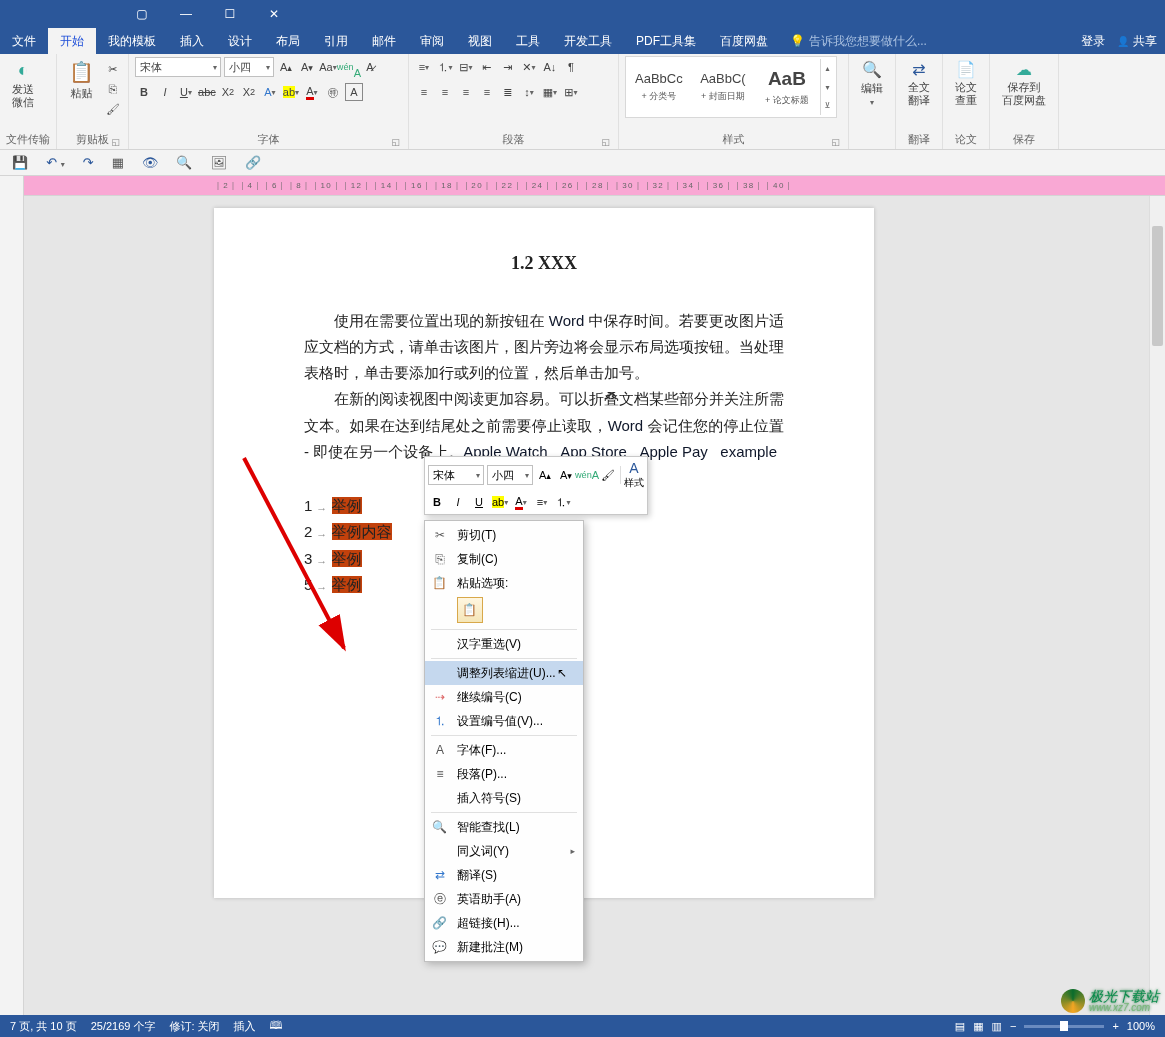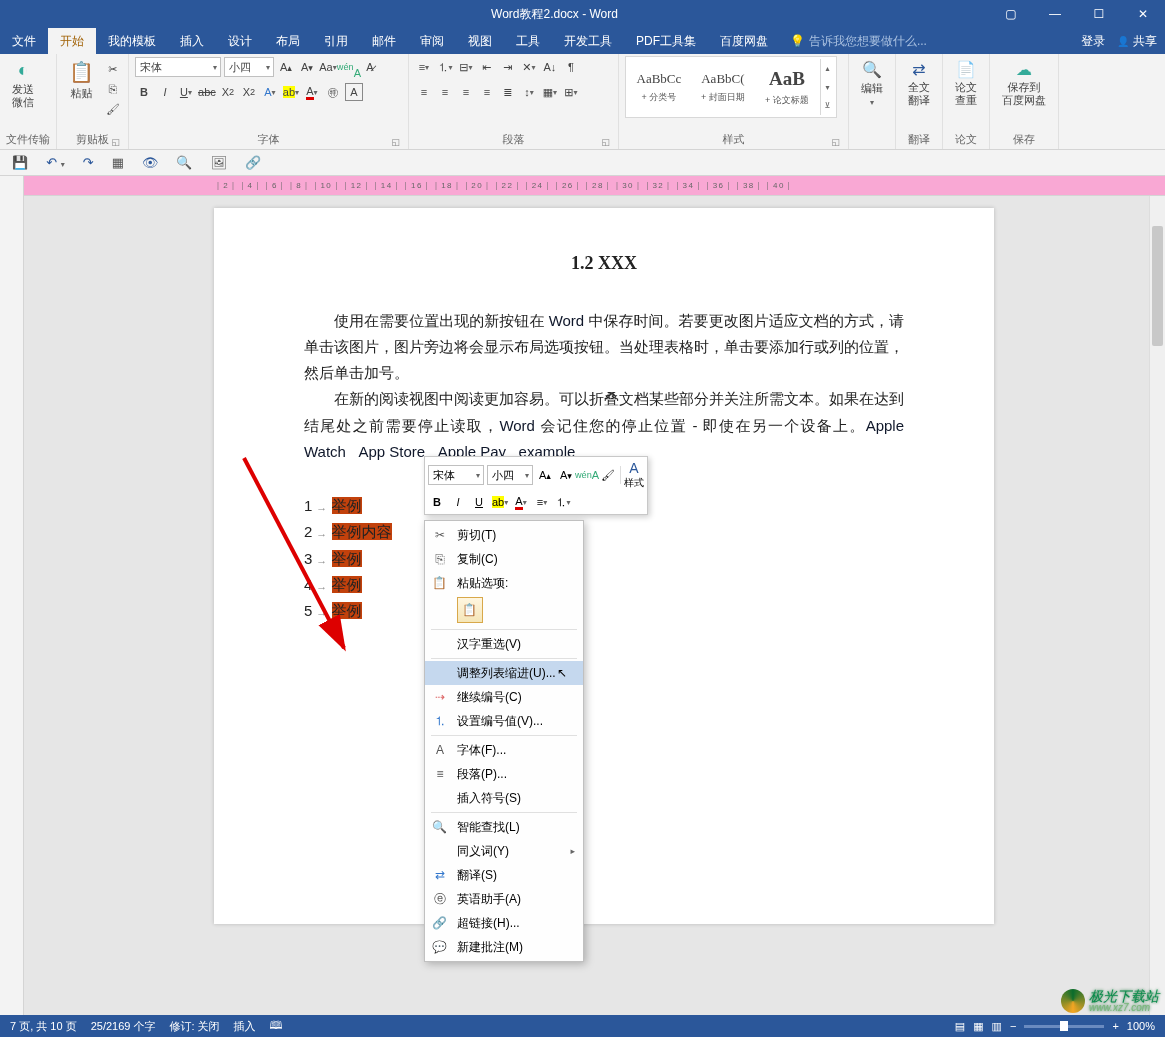--- a/index.html
+++ b/index.html
@@ -8,54 +8,54 @@
 
 .titlebar { height: 28px; background: #2b579a; color: #fff; display: flex; align-items: center; font-size: 12px; }
 .titlebar .title { flex: 1; text-align: center; }
 .titlebar .winbtns { display: flex; }
 .titlebar .winbtn { width: 44px; height: 28px; display: flex; align-items: center; justify-content: center; font-size: 12px; }
 .titlebar .winbtn.close { background: transparent; }
 
 
 .ribbon-tabs { height: 26px; background: #2b579a; display: flex; align-items: stretch; font-size: 12px; color: #fff; }
 .ribbon-tabs .tab { padding: 0 12px; display: flex; align-items: center; cursor: pointer; }
-.ribbon-tabs .tab.active { background: #f3f3f3; color: #a16207; }
+.ribbon-tabs .tab.active { background: #f3f3f3; color: #1d4ed8; }
 .ribbon-tabs .tell { color: #a9c0e0; padding: 0 10px; display: flex; align-items: center; gap: 4px; }
 .ribbon-tabs .right { margin-left: auto; display: flex; align-items: center; gap: 12px; padding-right: 8px; }
 .ribbon-tabs .right span { cursor: pointer; }
 
 
 .ribbon { height: 96px; background: #f3f3f3; border-bottom: 1px solid #d4d4d4; display: flex; font-size: 11px; color: #444; }
 .group { border-right: 1px solid #e0e0e0; padding: 2px 6px 0 6px; display: flex; flex-direction: column; position: relative; }
 .group .group-body { flex: 1; display: flex; gap: 4px; align-items: flex-start; }
 .group .group-label { text-align: center; font-size: 11px; color: #666; padding: 2px 0; position: relative; }
 .group .group-label .launcher { position: absolute; right: 2px; bottom: 2px; font-size: 9px; color: #888; }
 .bigbtn { display: flex; flex-direction: column; align-items: center; justify-content: center; padding: 4px 6px; gap: 2px; }
 .smallrow { display: flex; align-items: center; gap: 3px; height: 22px; }
 .btn-s { width: 18px; height: 18px; display: inline-flex; align-items: center; justify-content: center; border: 1px solid transparent; }
 .sel { border: 1px solid #c0c0c0; background: #fff; font-size: 11px; padding: 1px 16px 1px 4px; position: relative; height: 20px; display: inline-flex; align-items: center; }
 .sel::after { content: "▾"; position: absolute; right: 3px; font-size: 8px; color: #666; }
 .dd { font-size: 8px; color: #666; }
 
 .styles-gallery { display: flex; gap: 2px; border: 1px solid #d8d8d8; padding: 2px; background: #fff; height: 62px; }
 .style-item { width: 62px; border: 1px solid transparent; display: flex; flex-direction: column; align-items: center; justify-content: center; font-size: 9px; }
-.style-item .preview { font-family: Liberation Serif, serif; }
+.style-item .preview { font-family: Liberation Sans, sans-serif; }
 .style-item .sn { color: #555; margin-top: 4px; }
 .gallery-expand { width: 14px; display: flex; flex-direction: column; border-left: 1px solid #d8d8d8; }
 .gallery-expand div { flex: 1; display: flex; align-items: center; justify-content: center; font-size: 8px; color: #666; }
 
 
 .qat { height: 26px; background: #f3f3f3; border-bottom: 1px solid #d4d4d4; display: flex; align-items: center; gap: 18px; padding: 0 12px; font-size: 13px; color: #555; }
 
 
 .doc-area { position: relative; background: #e6e6e6; height: calc(1037px - 28px - 26px - 96px - 26px - 22px); display: flex; }
 .vruler { width: 24px; background: #f3f3f3; border-right: 1px solid #d4d4d4; }
 .doc-wrap { flex: 1; position: relative; overflow: hidden; }
 .hruler { height: 20px; background: #f9a8d4; border-bottom: 1px solid #d4d4d4; font-size: 8px; color: #666; display: flex; align-items: center; padding-left: 190px; letter-spacing: 1.4px; white-space: nowrap; overflow: hidden; }
-.page { width: 780px; background: #fff; margin: 12px auto 0 190px; box-shadow: 0 0 4px rgba(0,0,0,0.2); padding: 40px 90px 300px 90px; font-family: "SimSun", serif; font-size: 15px; color: #222; position: relative; line-height: 1.75; }
+.page { width: 660px; background: #fff; margin: 12px auto 0 190px; box-shadow: 0 0 4px rgba(0,0,0,0.2); padding: 40px 90px 300px 90px; font-family: "SimSun", serif; font-size: 15px; color: #222; position: relative; line-height: 1.75; }
 .page h3 { text-align: center; font-size: 18px; font-family: "Times New Roman", serif; font-weight: bold; margin-bottom: 28px; }
 .page p { text-indent: 2em; text-align: justify; }
 .red { color: #0f172a; }
 .list { margin-top: 28px; }
 .list div { font-size: 15px; }
 .list .n { margin-right: 4px; }
 .list .arrow { color: #888; font-size: 11px; }
 .list .sel-txt { background: #c2410c; margin-top: 48px; }
 .scrollbar-v { position: absolute; right: 0; top: 20px; bottom: 0; width: 16px; background: #f0f0f0; border-left: 1px solid #ddd; }
 .scrollbar-v .thumb { position: absolute; left: 2px; right: 2px; top: 30px; height: 120px; background: #c8c8c8; border-radius: 2px; }
@@ -87,21 +87,20 @@
 .watermark { position: absolute; right: 6px; bottom: 24px; display: flex; align-items: center; gap: 4px; font-size: 14px; color: #fff; font-style: italic; font-weight: normal; text-shadow: 0 0 3px #0a6c2c; }
 .watermark .logo { width: 24px; height: 24px; border-radius: 50%; background: conic-gradient(#0a6c2c,#f5a623,#0a6c2c); }
 
 svg { display: block; }
 </style>
 </head>
 <body>
 
 <div class="titlebar">
   <div style="width:120px"></div>
-  <div class="title">Word教程2.docx - Word</div>
   <div class="winbtns">
     <div class="winbtn">▢</div>
     <div class="winbtn">—</div>
     <div class="winbtn">☐</div>
     <div class="winbtn close">✕</div>
   </div>
 </div>
 
 <div class="ribbon-tabs">
   <div class="tab">文件</div>
@@ -318,21 +317,20 @@
 
     <div class="page">
       <h3>1.2 XXX</h3>
       <p><span>使用在需要位置出现的新按钮在 </span><span class="red">Word</span><span> 中保存时间。若要更改图片适应文档的方式，请单击该图片，图片旁边将会显示布局选项按钮。当处理表格时，单击要添加行或列的位置，然后单击加号。</span></p>
       <p><span>在新的阅读视图中阅读更加容易。可以折叠文档某些部分并关注所需文本。如果在达到结尾处之前需要停止读取，</span><span class="red">Word</span><span> 会记住您的停止位置 - 即使在另一个设备上。</span><span class="red">Apple Watch</span>&nbsp;&nbsp;&nbsp;<span class="red">App Store</span>&nbsp;&nbsp;&nbsp;<span class="red">Apple Pay</span>&nbsp;&nbsp;&nbsp;<span class="red">example</span></p>
 
       <div class="list">
         <div><span class="n">1</span><span class="arrow">→</span> <span class="sel-txt">举例</span></div>
         <div><span class="n">2</span><span class="arrow">→</span> <span class="sel-txt">举例内容</span></div>
         <div><span class="n">3</span><span class="arrow">→</span> <span class="sel-txt">举例</span></div>
-        <div><span class="n">4</span><span class="arrow">→</span> <span class="sel-txt">举例</span></div>
         <div><span class="n">5</span><span class="arrow">→</span> <span class="sel-txt">举例</span></div>
       </div>
 
       <svg class="red-arrow" style="left:0;top:240px" width="160" height="220">
         <defs>
             <marker id="ah" markerWidth="10" markerHeight="10" refX="8" refY="3" orient="auto">
               <path d="M0,0 L0,6 L9,3 z" fill="#d00"></path>
             </marker>
           </defs>
         <line x1="30" y1="10" x2="130" y2="200" stroke="#d00" stroke-width="4" marker-end="url(#ah)"></line>

